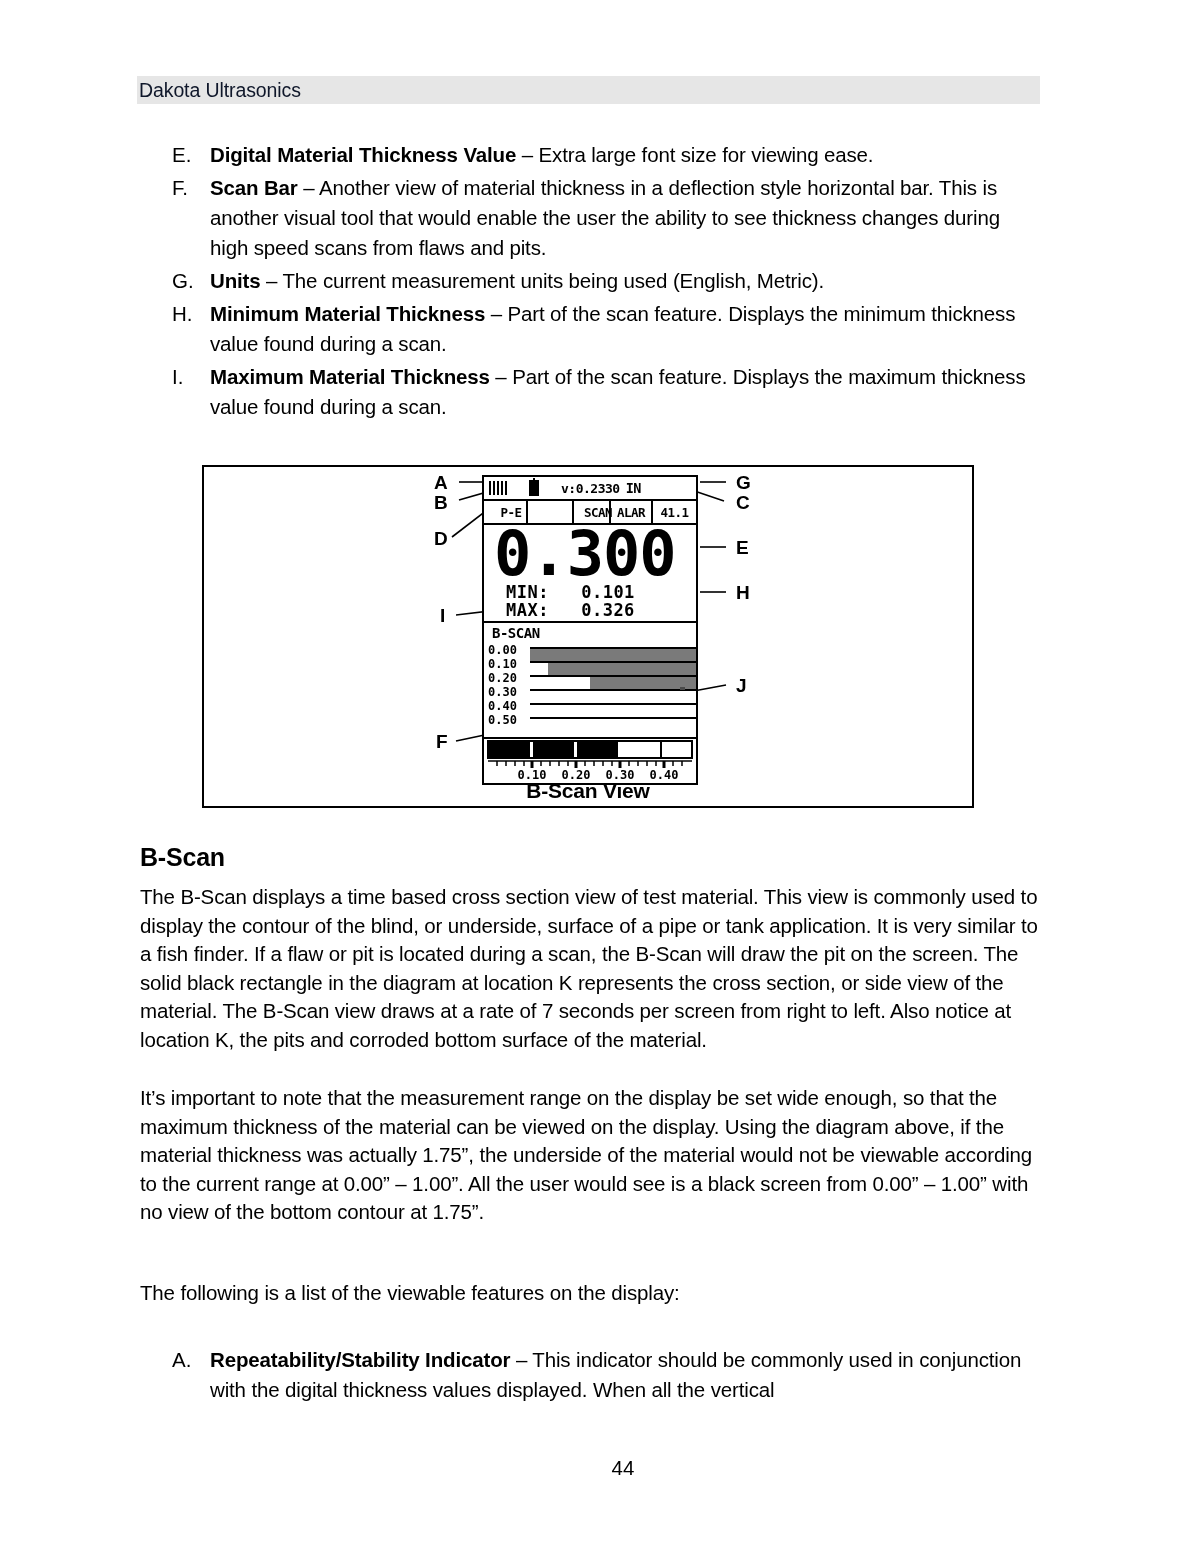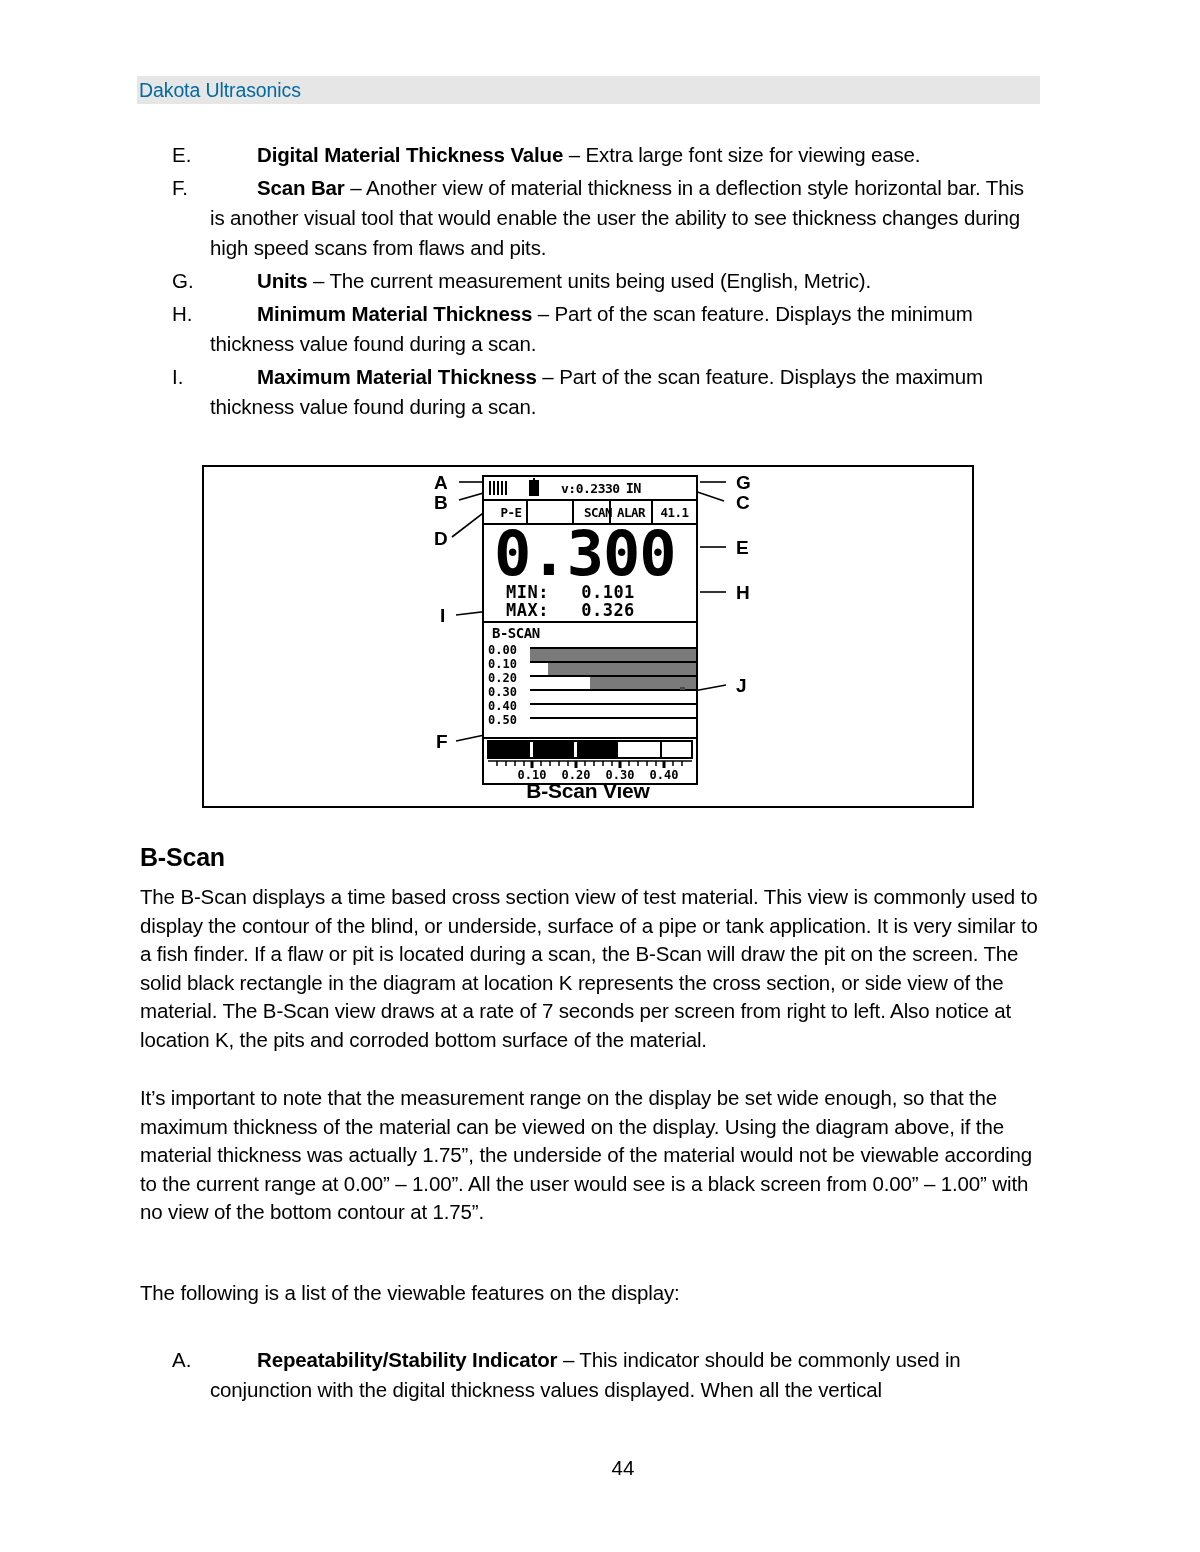--- a/index.html
+++ b/index.html
@@ -25,21 +25,21 @@
     height: 28px;
     background: #e6e6e6;
   }
   .header-title {
     position: absolute;
     left: 139px;
     top: 79px;
     font-size: 19.5px;
     line-height: 22px;
     letter-spacing: -0.1px;
-    color: #0369a1;
+    color: #0f172a;
   }
 
   
   .list-top {
     position: absolute;
     left: 172px;
     top: 140px;
     width: 870px;
   }
   .li {
@@ -53,21 +53,21 @@
     font-size: 20.5px;
     line-height: 30px;
     text-align: left;
   }
   .li-body {
     flex: 1 1 auto;
     font-size: 20.5px;
     line-height: 30px;
     letter-spacing: -0.15px;
   }
-  .li-body b { font-weight: bold; margin-left: 47px; }
+  .li-body b { font-weight: bold; }
 
   
   .figure-frame {
     position: absolute;
     left: 202px;
     top: 465px;
     width: 772px;
     height: 343px;
     border: 2px solid #000;
     box-sizing: border-box;

